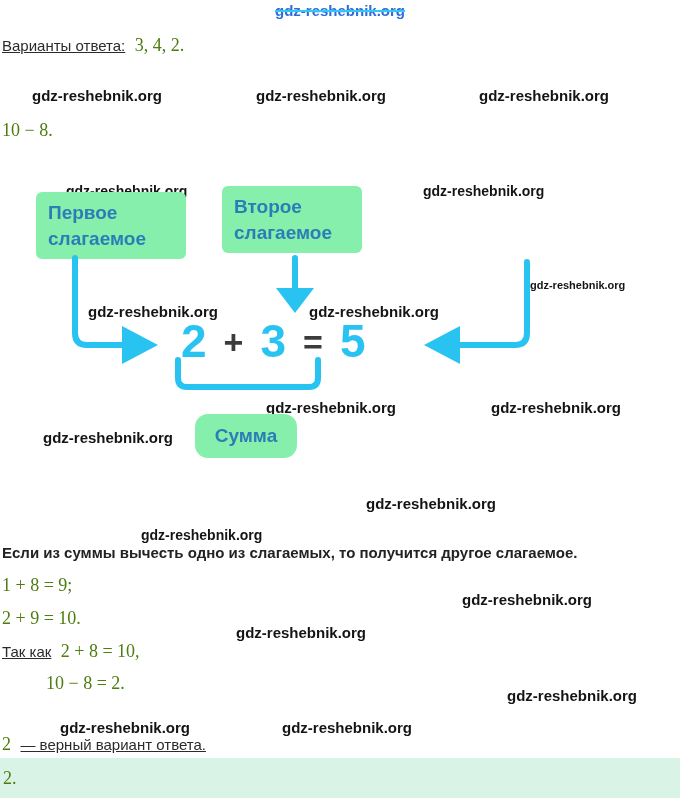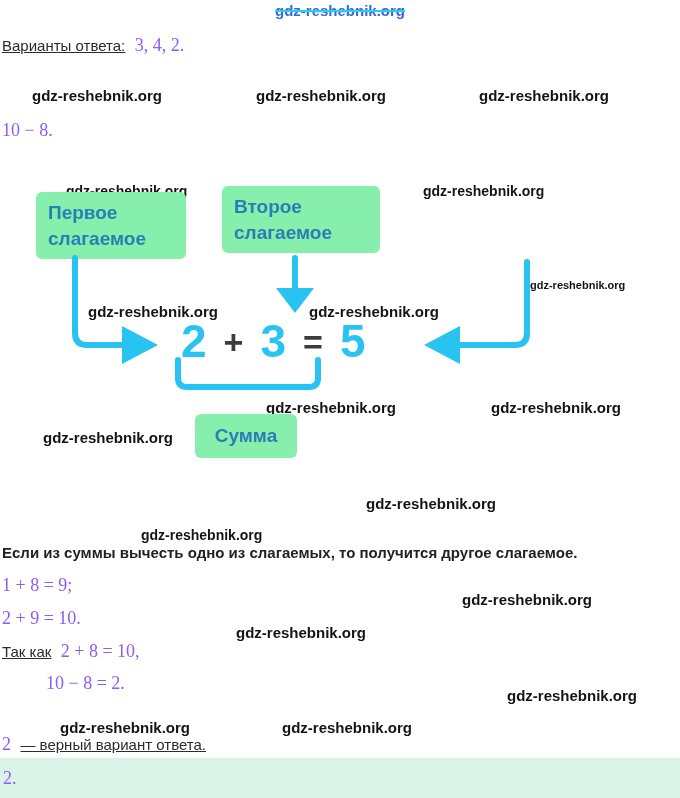--- a/index.html
+++ b/index.html
@@ -46,42 +46,43 @@
     margin: 0;
     white-space: nowrap;
     line-height: 22px;
   }
   .line > span + span { margin-left: 5px; }
   .sans { font-size: 15px; color: #2b2b2b; text-decoration: underline; }
   .sans-bold { font-size: 15px; font-weight: bold; color: #222; }
   .serif {
     font-family: "Liberation Serif", serif;
     font-size: 18px;
-    color: #8b5cf6;
+    color: #4d7c0f;
   }
 
   
   .box {
     position: absolute;
     background: #86efac;
     border-radius: 6px;
     color: #2a7db6;
     font-size: 19px;
     font-weight: bold;
     line-height: 1.35;
     padding: 8px 12px;
     box-sizing: border-box;
   }
   .box1 { left: 36px;  top: 192px; width: 150px; }
-  .box2 { left: 222px; top: 186px; width: 158px; }
+  .box2 { left: 222px; top: 186px; width: 140px; }
   .box3 { left: 395px; top: 186px; width: 251px; }
   .sum-box {
     left: 195px; top: 414px; width: 102px; height: 44px;
     display: flex; align-items: center; justify-content: center;
     padding: 4px;
+    border-radius: 13px;
   }
 
   
   .equation {
     position: absolute;
     left: 181px;
     top: 314px;
     display: flex;
     align-items: center;
     gap: 17px;

